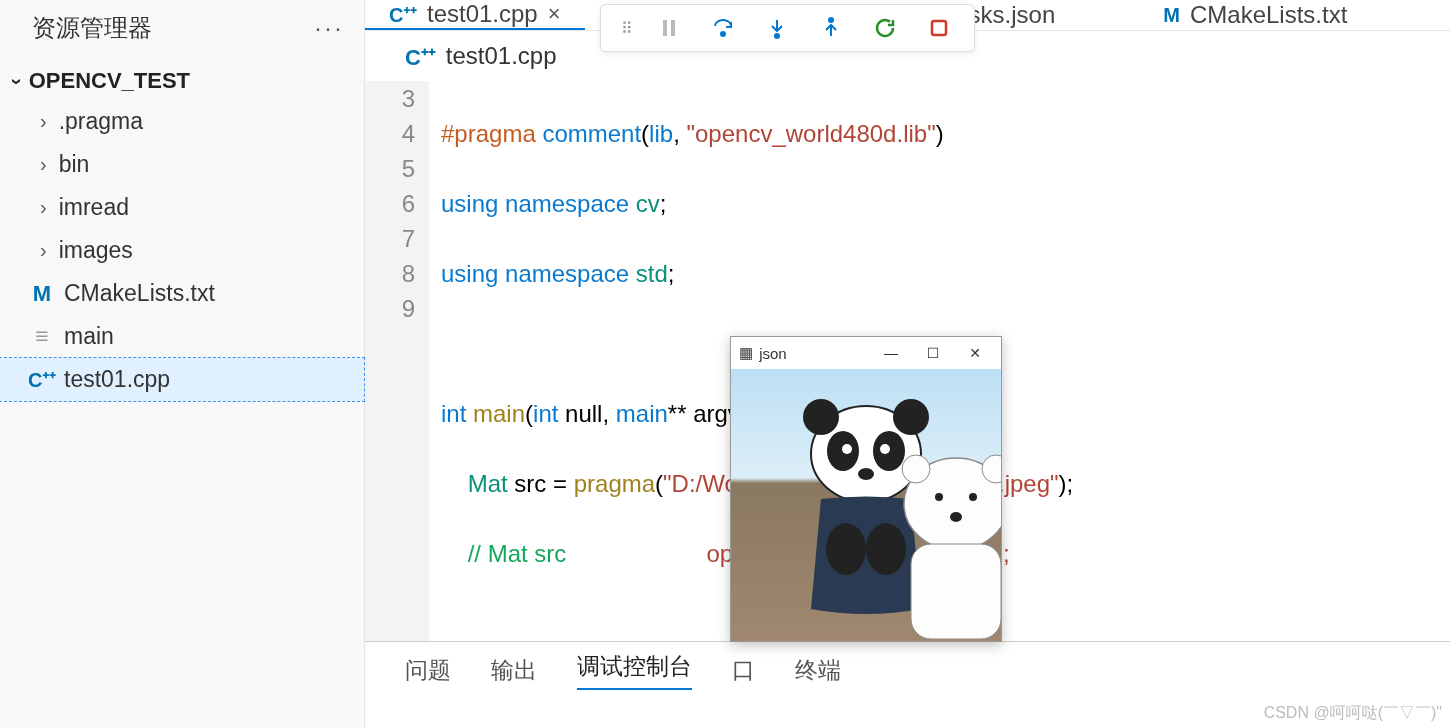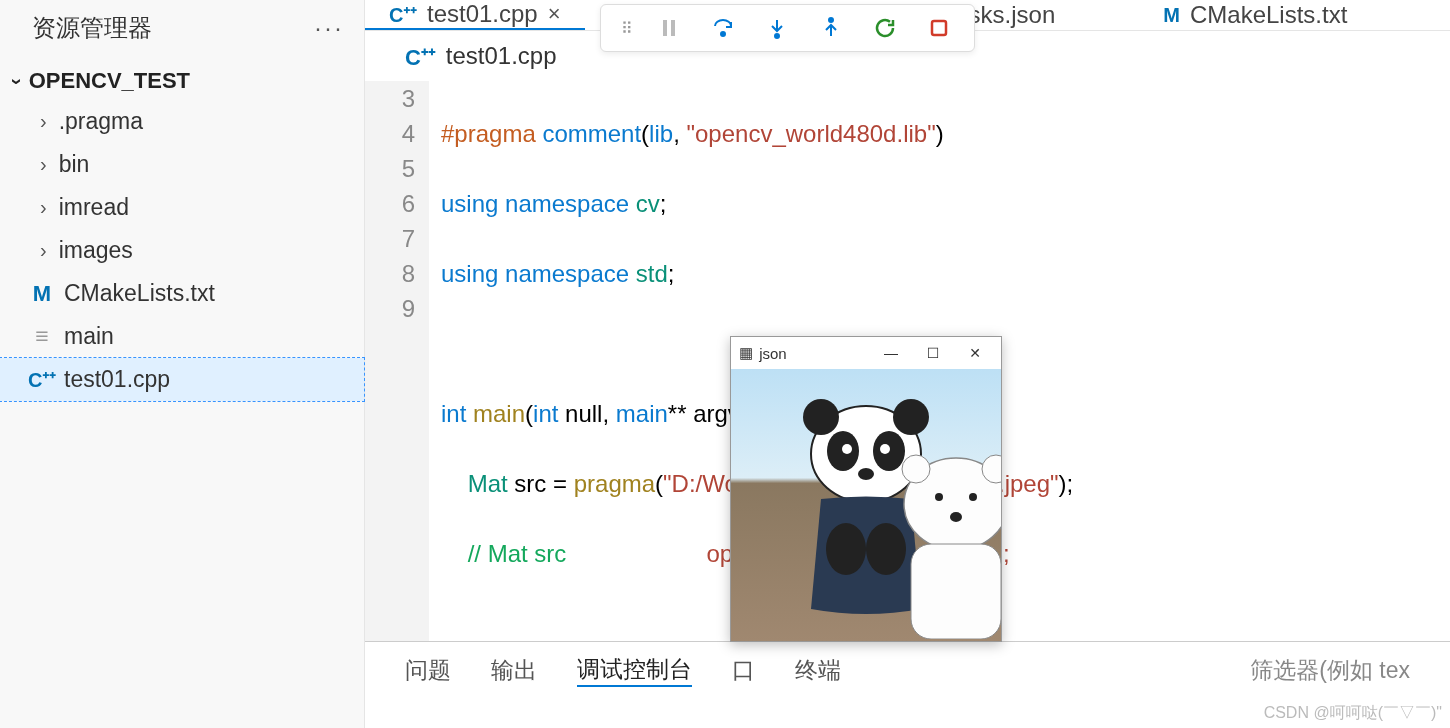--- a/index.html
+++ b/index.html
@@ -40,21 +40,21 @@
 .tok-kw { color: #0a7acf; }
 .tok-fn { color: #a0821f; }
 .tok-type { color: #0a9078; font-weight: 400; }
 .tok-str { color: #b14537; }
 .tok-comment { color: #14a85c; }
 .tok-u { }
 
 .panel { border-top: 1px solid #ccc; }
 .panel-tabs { display: flex; align-items: center; height: 56px; gap: 40px; padding: 0 40px; font-size: 23px; color: #555; }
 .panel-tab { cursor: pointer; }
-.panel-tab.active { color: #222; border-bottom: 2px solid #0078d4; }
+.panel-tab.active { color: #222; border-bottom: 2px solid #0078d4; padding-bottom: 6px; }
 .panel-filter { margin-left: auto; color: #888; }
 .panel-content { font-family: Consolas, monospace; font-size: 24px; line-height: 40px; color: #1a6fc0; padding: 6px 40px; white-space: pre-wrap; }
 
 .debug-toolbar { position: absolute; top: 4px; left: 600px; display: flex; align-items: center; gap: 24px; background: #fff; border: 1px solid #ddd; border-radius: 6px; padding: 8px 20px; box-shadow: 0 2px 6px rgba(0,0,0,0.08); z-index: 50; }
 .debug-btn { width: 30px; height: 30px; display: flex; align-items: center; justify-content: center; cursor: pointer; color: #0078d4; }
 .debug-btn.disabled { color: #bbb; }
 .debug-btn svg { width: 24px; height: 24px; }
 .grip { color: #999; cursor: grab; letter-spacing: -3px; }
 
 .img-window { position: absolute; top: 336px; left: 730px; width: 272px; background: #fff; border: 1px solid #999; box-shadow: 0 3px 12px rgba(0,0,0,0.25); z-index: 60; }
@@ -158,21 +158,20 @@
       </div>
     </div>
 
     <div class="panel">
       <div class="panel-tabs">
         <div class="panel-tab">问题</div>
         <div class="panel-tab">输出</div>
         <div class="panel-tab active">调试控制台</div>
         <div class="panel-tab">口</div>
         <div class="panel-tab">终端</div>
-        <div class="panel-filter">筛选器(例如 tex</div>
       </div>
       <div class="panel-content">
 
 
 <div></div>
 
 
 
 
       </div>

